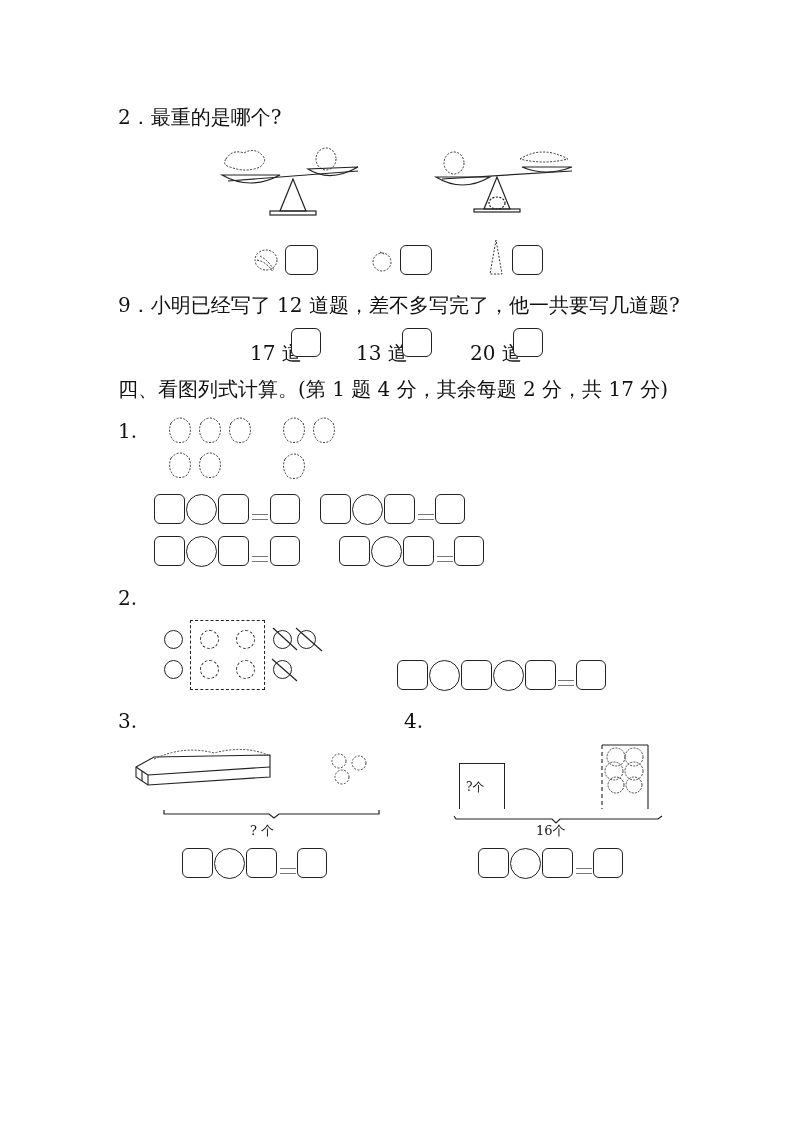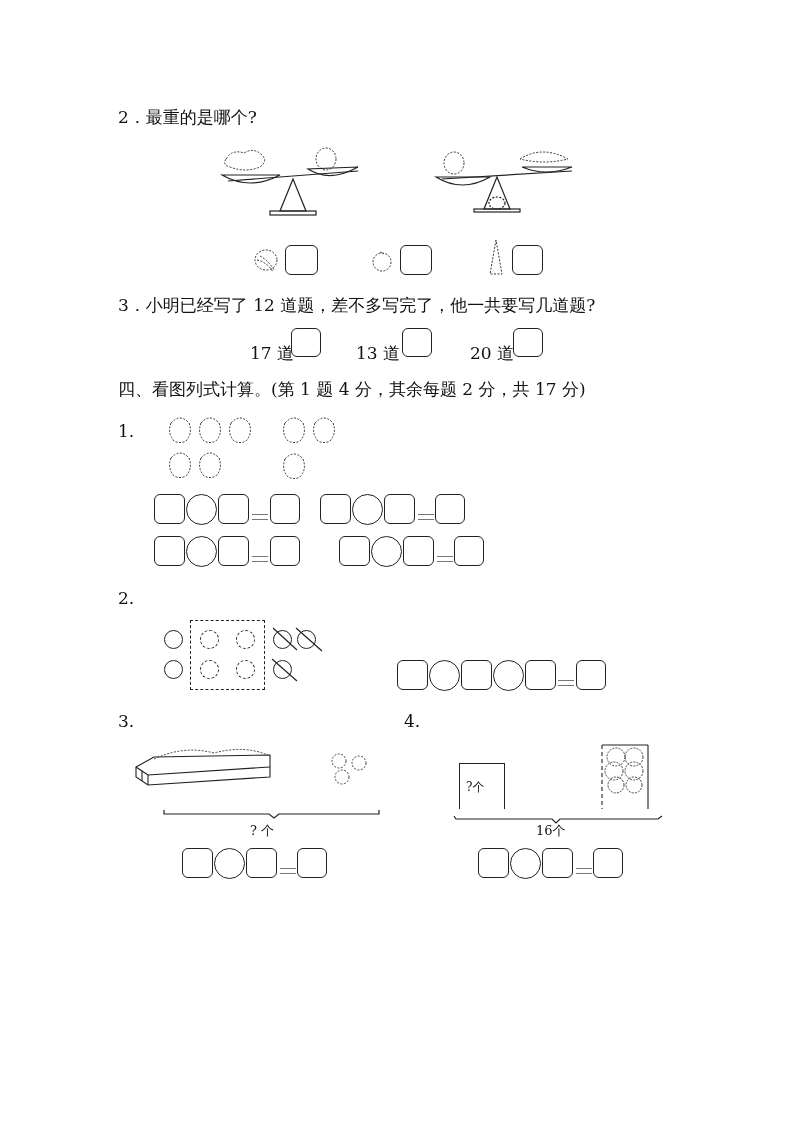--- a/index.html
+++ b/index.html
@@ -1,19 +1,19 @@
 <!DOCTYPE html>
 <html><head>
 <meta charset="utf-8">
 <style>
   html, body { margin: 0; padding: 0; background: #ffffff; }
   body { width: 793px; height: 1122px; position: relative; overflow: hidden;
          font-family: "DejaVu Serif", "Liberation Serif", serif; color: #111; }
   .abs { position: absolute; }
-  .txt { font-size: 17px; white-space: nowrap; line-height: 18px; }
+  .txt { font-size: 20px; white-space: nowrap; line-height: 18px; }
   .box { position: absolute; width: 29px; height: 29px; border: 1.4px solid #222; border-radius: 6px; box-sizing: border-box; background: #fff; }
   .circ { position: absolute; width: 31px; height: 31px; border: 1.3px solid #222; border-radius: 50%; box-sizing: border-box; background: #fff; }
   .eq { position: absolute; width: 16px; height: 6px; border-top: 1.8px solid #777; border-bottom: 1.8px solid #777; box-sizing: border-box; }
   .dot { position: absolute; width: 19px; height: 19px; border: 1.2px solid #222; border-radius: 50%; box-sizing: border-box; }
   .dot.dashed { border-style: dashed; }
   svg { position: absolute; overflow: visible; }
 </style>
 </head>
 <body>
 
@@ -65,21 +65,21 @@
 </svg>
 <div class="box" style="left:400px;top:245px;width:32px;height:30px;"></div>
 
 <svg style="left:486px;top:238px;" width="22" height="40" viewBox="0 0 22 40">
   <g fill="none" stroke="#333" stroke-width="1" stroke-dasharray="2,1.5">
     <path d="M10 2 L4 36 L16 36 Z"></path>
   </g>
 </svg>
 <div class="box" style="left:512px;top:245px;width:31px;height:30px;"></div>
 
-<div class="abs txt" style="left:118px;top:296px;">3．小明已经写了 12 道题，差不多写完了，他一共要写几道题?</div>
+<div class="abs txt" style="left:118px;top:296px;">9．小明已经写了 12 道题，差不多写完了，他一共要写几道题?</div>
 
 <div class="abs txt" style="left:250px;top:344px;">17 道</div>
 <div class="box" style="left:291px;top:328px;width:30px;height:29px;"></div>
 
 <div class="abs txt" style="left:356px;top:344px;">13 道</div>
 <div class="box" style="left:402px;top:328px;width:30px;height:29px;"></div>
 
 <div class="abs txt" style="left:470px;top:344px;">20 道</div>
 <div class="box" style="left:513px;top:328px;width:30px;height:29px;"></div>
 

